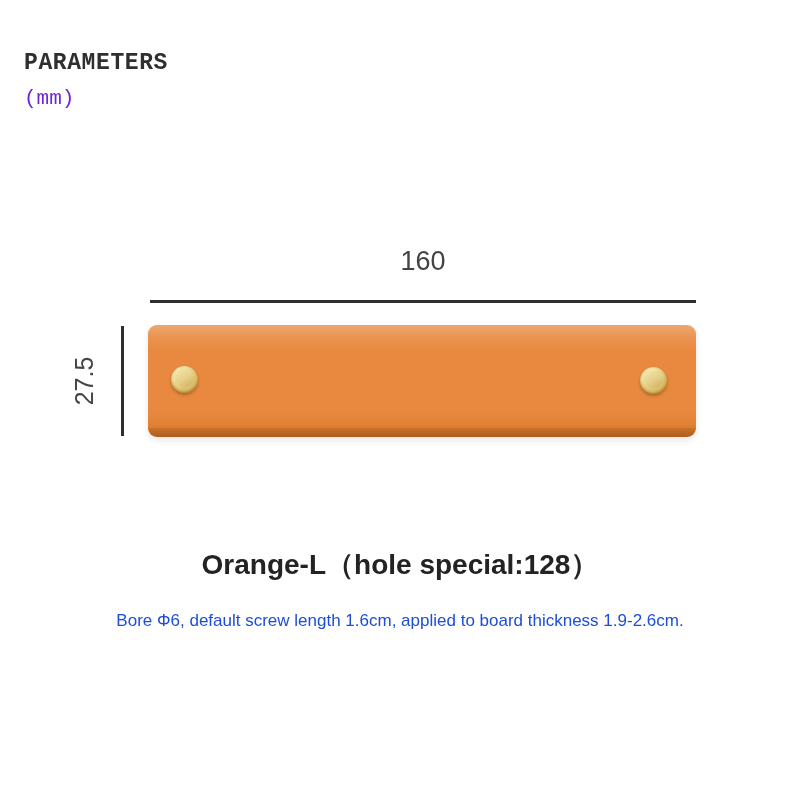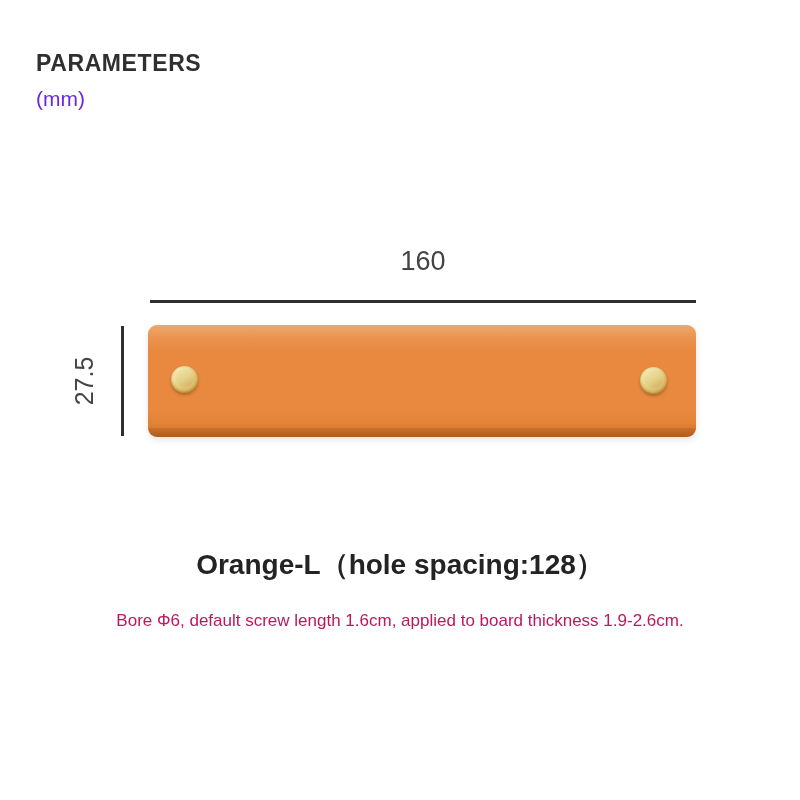--- a/index.html
+++ b/index.html
@@ -12,23 +12,24 @@
     background: #ffffff;
     font-family: "Liberation Sans", sans-serif;
     color: #2b2b2b;
     position: relative;
     overflow: hidden;
   }
 
   
   .header {
     position: absolute;
-    left: 36px;
+    left: 24px;
     top: 52px;
     width: 400px;
+    font-family: Liberation Mono, monospace;
   }
   .header-title {
     font-size: 23px;
     font-weight: 700;
     letter-spacing: 0.6px;
     color: #2f2f2f;
     line-height: 1;
   }
   .header-unit {
     margin-top: 13px;
@@ -183,21 +184,21 @@
   .variant-title {
     font-size: 28px;
     font-weight: 700;
     color: #232323;
     line-height: 1.2;
   }
   .note-primary {
     margin-top: 28px;
     font-size: 17px;
     font-weight: 300;
-    color: #be185d;
+    color: #1d4ed8;
     line-height: 1.35;
   }
   .note-bracket {
     margin-top: 7px;
     font-size: 21px;
     font-weight: 400;
     color: #1f1f1f;
     line-height: 1.3;
   }
 </style>
@@ -221,15 +222,15 @@
     <div class="strap-sheen"></div>
     <div class="strap-edge"></div>
     <div class="deboss"></div>
   </div>
 
   <div class="stud stud-left"></div>
   <div class="stud stud-right"></div>
 </div>
 
 <div class="caption">
-  <div class="variant-title">Orange-L（hole spacing:128）</div>
+  <div class="variant-title">Orange-L（hole special:128）</div>
   <div class="note-primary">Bore Φ6, default screw length 1.6cm, applied to board thickness 1.9-2.6cm.</div>
 </div>
 
 </body></html>

